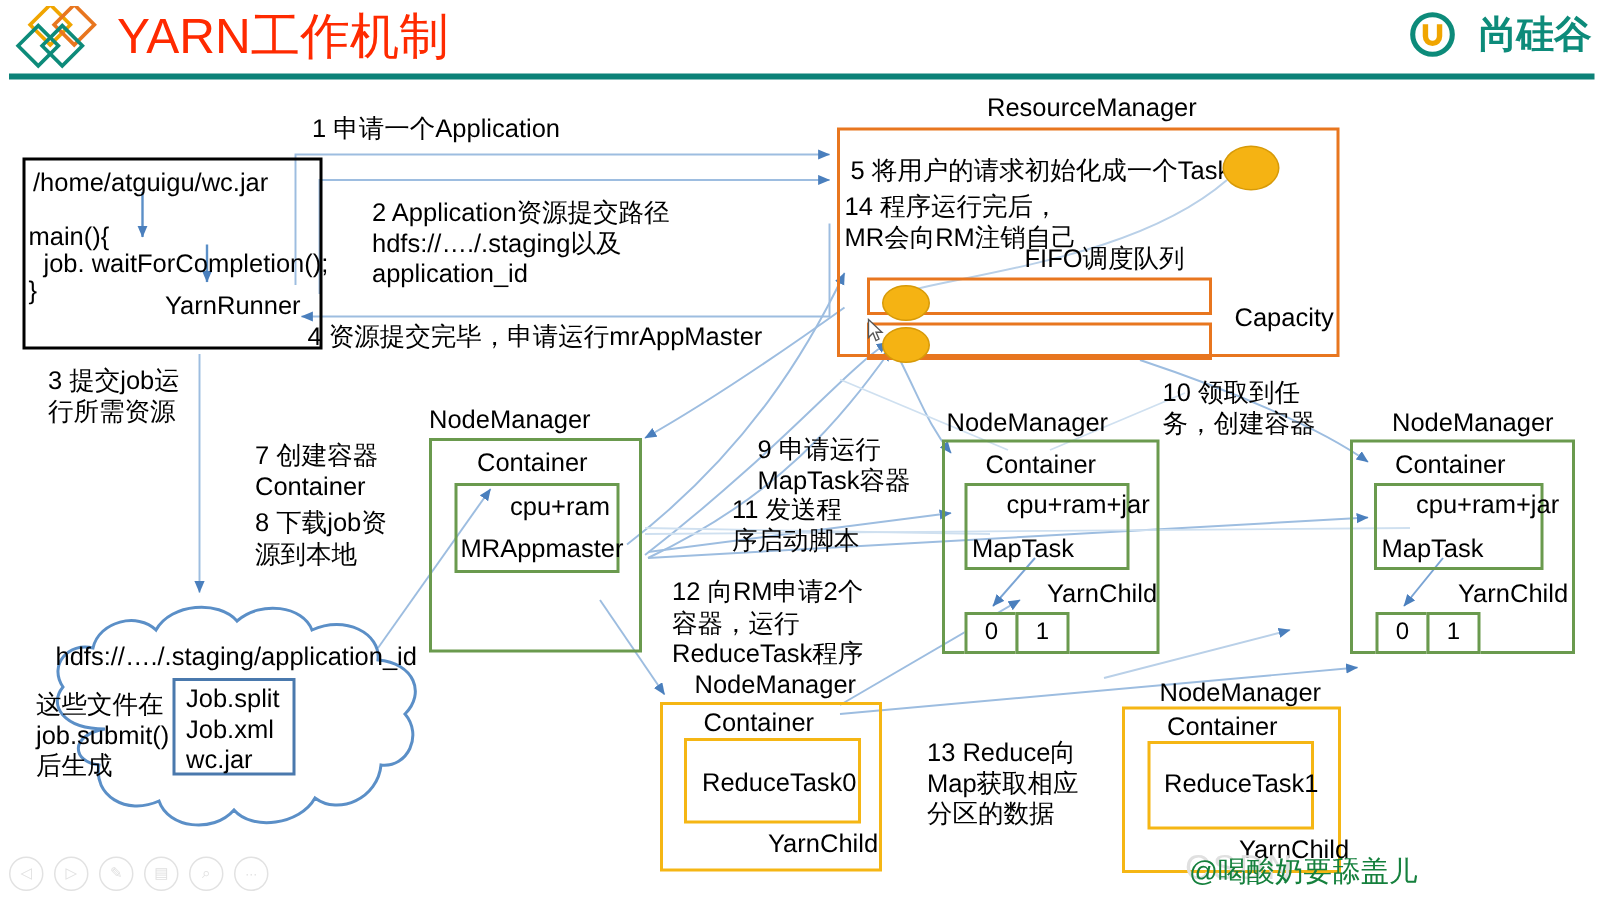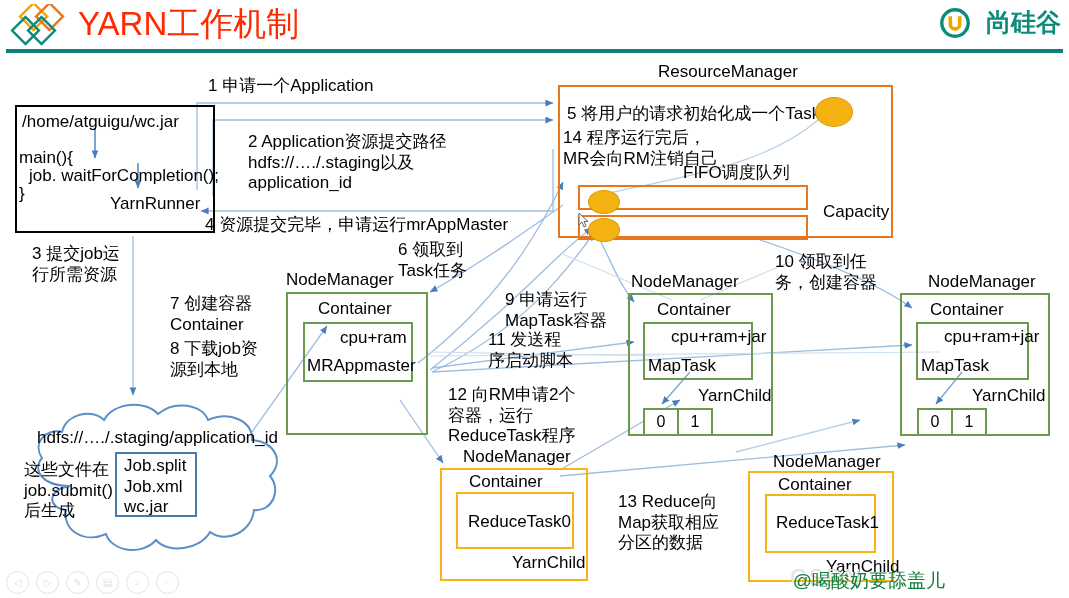--- a/index.html
+++ b/index.html
@@ -153,22 +153,20 @@
   <div class="lbl f17" style="left:19px;top:184px;">}</div>
   <div class="lbl f17" style="left:110px;top:194px;">YarnRunner</div>
 
   <div class="lbl f17" style="left:208px;top:76px;">1 申请一个Application</div>
   <div class="lbl f17" style="left:248px;top:132px;">2 Application资源提交路径
 hdfs://…./.staging以及
 application_id</div>
   <div class="lbl f17" style="left:32px;top:244px;">3 提交job运
 行所需资源</div>
   <div class="lbl f17" style="left:205px;top:215px;">4 资源提交完毕，申请运行mrAppMaster</div>
-  <div class="lbl f17" style="left:398px;top:240px;">6 领取到
-Task任务</div>
   <div class="lbl f17" style="left:170px;top:294px;">7 创建容器
 Container</div>
   <div class="lbl f17" style="left:170px;top:339px;">8 下载job资
 源到本地</div>
   <div class="lbl f17" style="left:505px;top:290px;">9 申请运行
 MapTask容器</div>
   <div class="lbl f17" style="left:775px;top:252px;">10 领取到任
 务，创建容器</div>
   <div class="lbl f17" style="left:488px;top:330px;">11 发送程
 序启动脚本</div>

